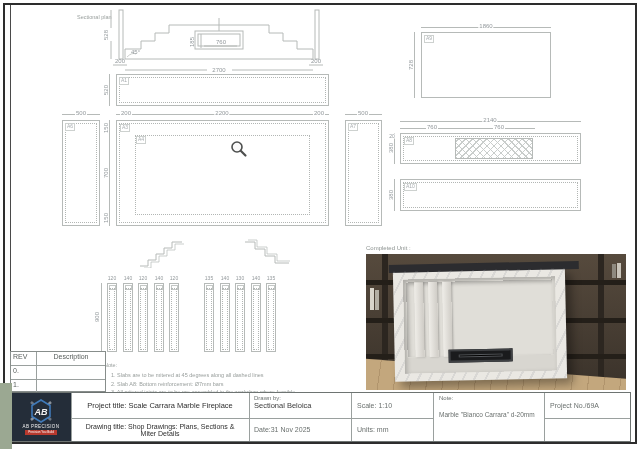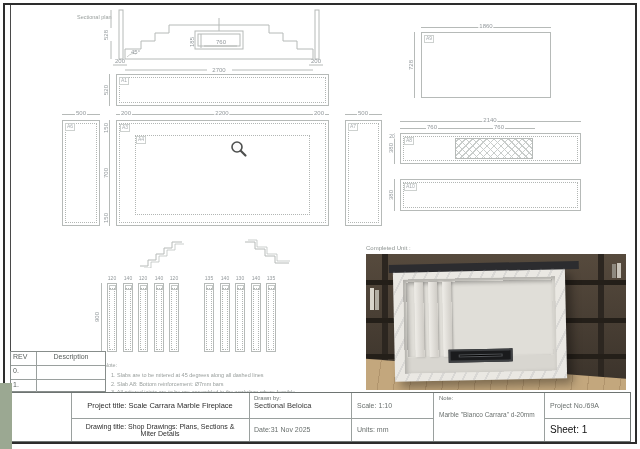--- a/index.html
+++ b/index.html
@@ -291,20 +291,31 @@
 
   <div class="tb">
     <div class="vb" style="left:60px;"></div>
     <div class="vb" style="left:238px;"></div>
     <div class="vb" style="left:340px;"></div>
     <div class="vb" style="left:422px;"></div>
     <div class="vb" style="left:533px;"></div>
     <div class="hb" style="left:60px;width:362px;"></div>
     <div class="hb" style="left:533px;width:86px;"></div>
 
+    <div class="cell logo-cell">
+      <svg width="30" height="24" viewBox="0 0 30 24">
+        <line x1="4" y1="20" x2="26" y2="4" stroke="#7d8florida1" stroke-width="0"></line>
+        <line x1="5" y1="21" x2="25" y2="3" stroke="#8a929c" stroke-width="2.5"></line>
+        <line x1="5" y1="3" x2="25" y2="21" stroke="#6f7782" stroke-width="2.5"></line>
+        <polygon points="15,1 24,6.5 24,17.5 15,23 6,17.5 6,6.5" fill="#242d39" stroke="#3f79b8" stroke-width="1.6"></polygon>
+        <text x="15" y="15.5" text-anchor="middle" font-size="9" font-style="italic" font-weight="bold" fill="#f2f2f2" font-family="Liberation Sans, sans-serif">AB</text>
+      </svg>
+      <div class="logo-name">AB PRECISION</div>
+      <div class="logo-tag">Precision You Build</div>
+    </div>
 
     <div class="cell" style="left:60px;top:0;width:178px;height:25px;display:flex;align-items:center;justify-content:center;">
       <span class="t-main"><span>Project title:</span> <span>Scale Carrara Marble Fireplace</span></span>
     </div>
     <div class="cell" style="left:60px;top:25px;width:178px;height:23px;display:flex;align-items:center;justify-content:center;text-align:center;padding:0 8px;">
       <span class="t-main" style="font-size:7px;"><span>Drawing title:</span> <span>Shop Drawings: Plans, Sections &amp; Miter Details</span></span>
     </div>
 
     <div class="cell" style="left:238px;top:0;width:102px;height:25px;padding:2px 5px;">
       <div class="t-sub">Drawn by:</div>
@@ -322,19 +333,16 @@
     </div>
 
     <div class="cell" style="left:422px;top:0;width:111px;height:48px;padding:2px 6px;">
       <div class="t-sub">Note:</div>
       <div class="t-sub" style="font-size:6.5px;margin-top:9px;line-height:1.5;">Marble "Bianco Carrara" d-20mm</div>
     </div>
 
     <div class="cell" style="left:533px;top:0;width:88px;height:25px;display:flex;align-items:center;padding:0 6px;">
       <span class="t-sub" style="font-size:7px;">Project No./69A</span>
     </div>
-    <div class="cell" style="left:533px;top:25px;width:88px;height:23px;display:flex;align-items:center;padding:0 6px;">
-      <span class="t-sheet">Sheet: 1</span>
-    </div>
   </div>
 
   <div class="scan-corner"></div>
 </div>
 
 </body></html>

